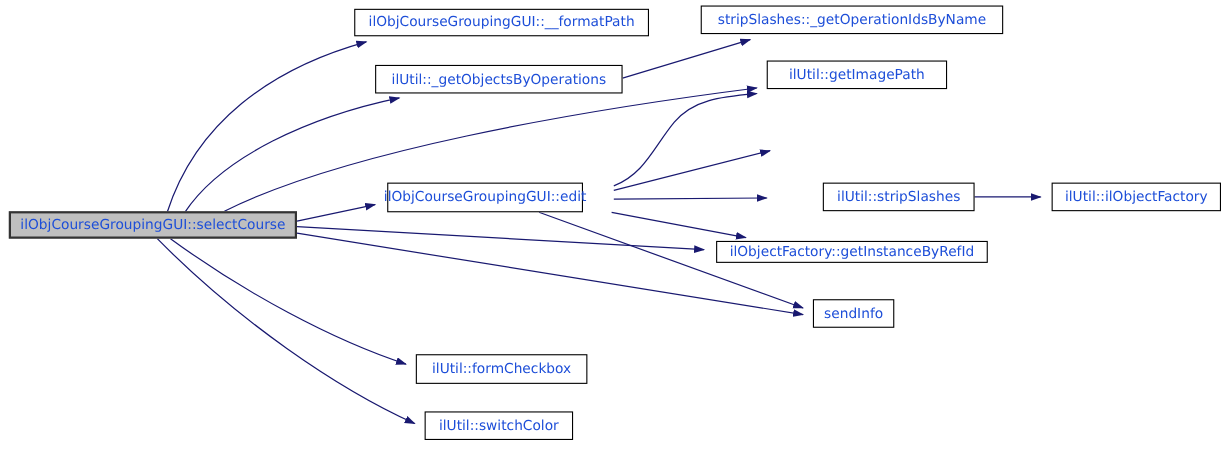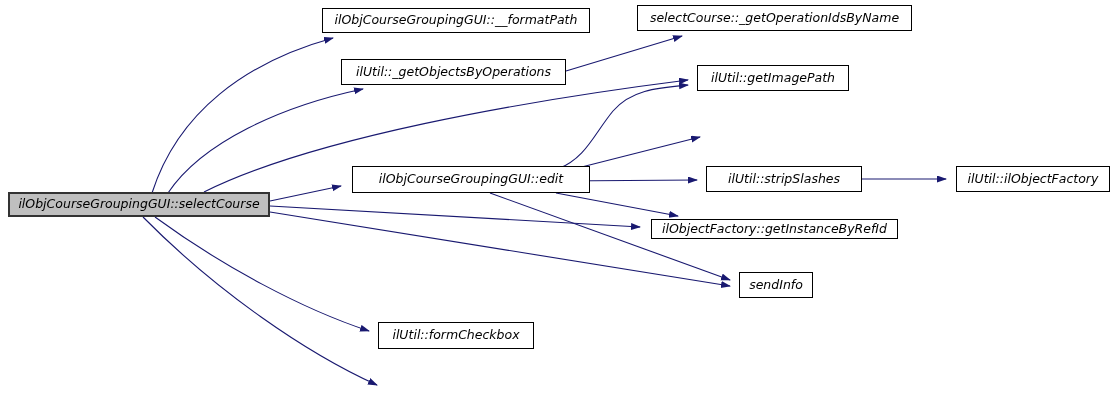--- a/index.html
+++ b/index.html
@@ -20,29 +20,28 @@
     left: 0;
     top: 0;
     width: 1120px;
     height: 408px;
   }
   .node {
     position: absolute;
     box-sizing: border-box;
     border: 1px solid #000000;
     background: #ffffff;
-    color: #000000;
+    color: #1d4ed8;
     font-size: 12.5px;
     line-height: 1;
     white-space: nowrap;
     display: flex;
     align-items: center;
     justify-content: center;
     cursor: pointer;
-    font-style: italic;
   }
   .node.main {
     background: #bfbfbf;
     border: 2px solid #333333;
     cursor: default;
   }
   path.edge {
     fill: none;
     stroke: #191970;
     stroke-width: 1.1;
@@ -75,31 +74,32 @@
     <path class="edge" marker-end="url(#arrow)" d="M 490,193 L 730,280"></path>
     <path class="edge" marker-end="url(#arrow)" d="M 843,179 L 946,179"></path>
   </svg>
 
   <div class="node main" style="left:8px;   top:192px; width:262px; height:25px">ilObjCourseGroupingGUI::selectCourse</div>
 
   <div class="node" style="left:322px; top:8px;   width:268px; height:25px">ilObjCourseGroupingGUI::__formatPath</div>
 
   <div class="node" style="left:341px; top:59px;  width:225px; height:26px">ilUtil::_getObjectsByOperations</div>
 
-  <div class="node" style="left:352px; top:166px; width:238px; height:27px">ilObjCourseGroupingGUI::edit</div>
+  <div class="node" style="left:352px; top:166px; width:178px; height:27px">ilObjCourseGroupingGUI::edit</div>
 
   <div class="node" style="left:378px; top:322px; width:156px; height:27px">ilUtil::formCheckbox</div>
 
+  <div class="node" style="left:386px; top:374px; width:135px; height:26px">ilUtil::switchColor</div>
 
-  <div class="node" style="left:637px; top:5px;   width:275px; height:26px">selectCourse::_getOperationIdsByName</div>
+  <div class="node" style="left:637px; top:5px;   width:275px; height:26px">stripSlashes::_getOperationIdsByName</div>
 
-  <div class="node" style="left:697px; top:65px;  width:152px; height:26px">ilUtil::getImagePath</div>
+  <div class="node" style="left:697px; top:55px;  width:164px; height:26px">ilUtil::getImagePath</div>
 
 
-  <div class="node" style="left:706px; top:166px; width:156px; height:26px">ilUtil::stripSlashes</div>
+  <div class="node" style="left:748px; top:166px; width:138px; height:26px">ilUtil::stripSlashes</div>
 
   <div class="node" style="left:651px; top:219px; width:247px; height:20px">ilObjectFactory::getInstanceByRefId</div>
 
   <div class="node" style="left:739px; top:272px; width:74px;  height:26px">sendInfo</div>
 
   <div class="node" style="left:956px; top:166px; width:154px; height:26px">ilUtil::ilObjectFactory</div>
 
 </div>
 
 </body></html>

